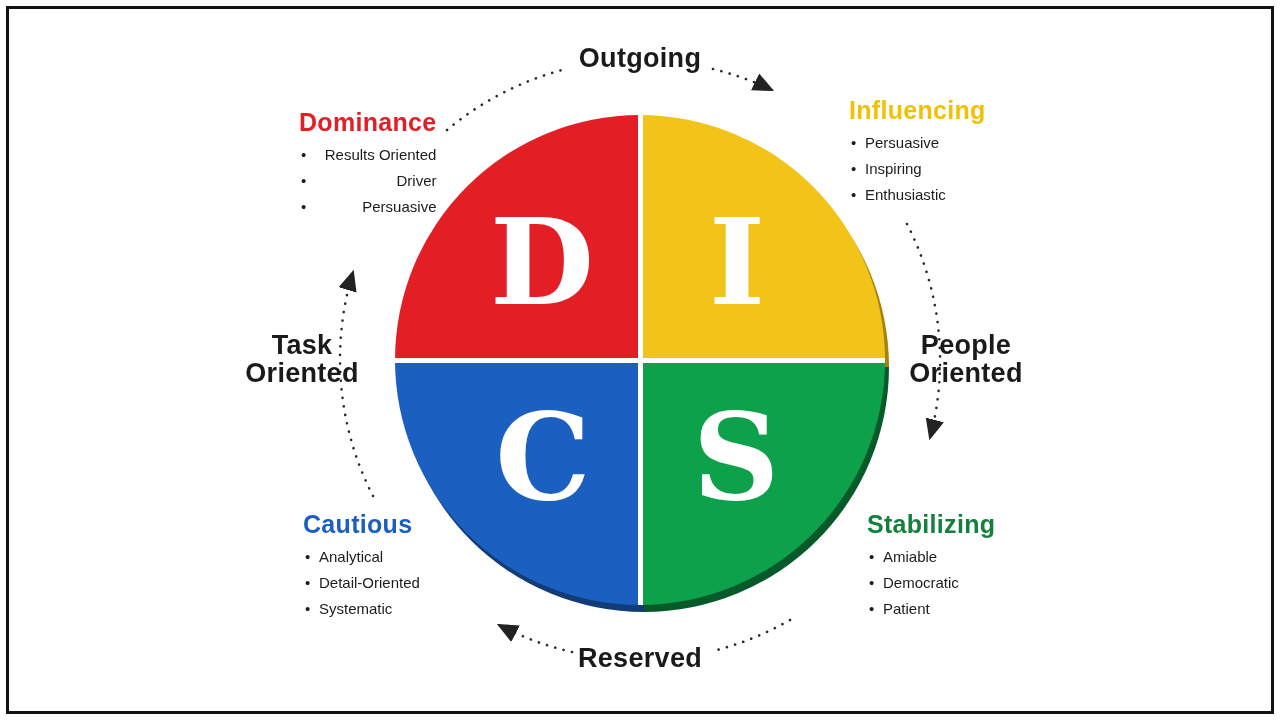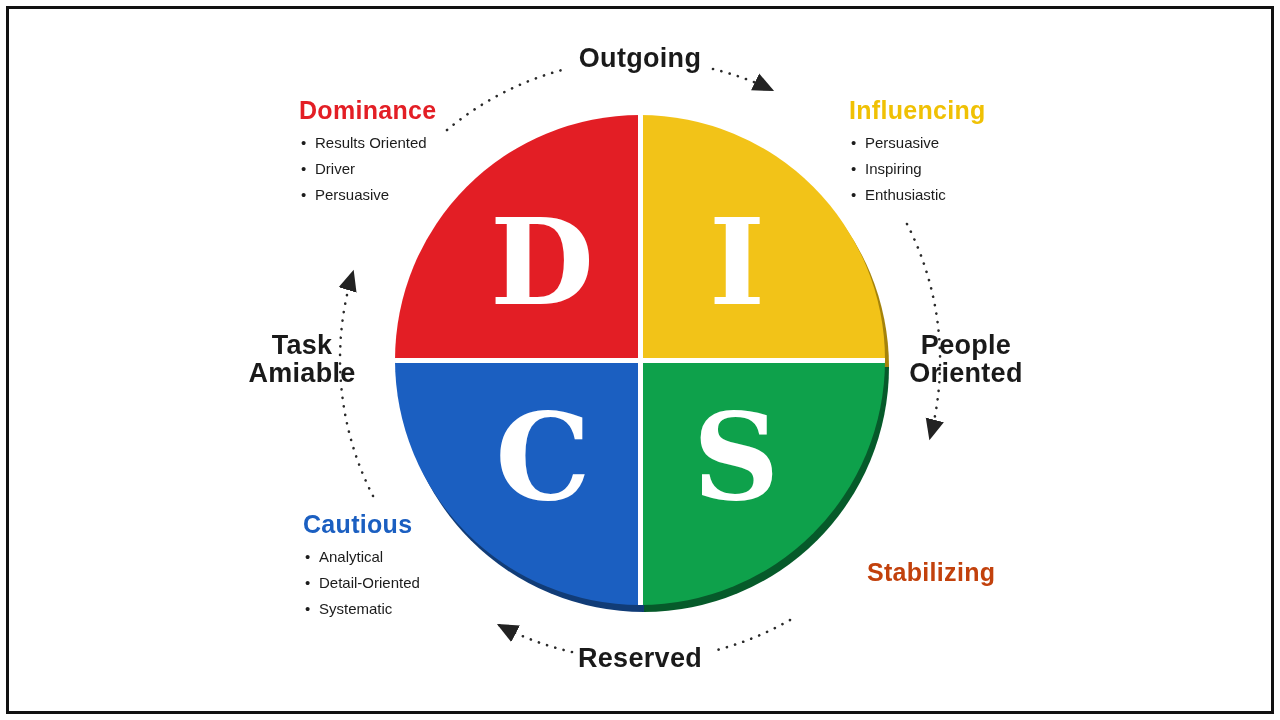--- a/index.html
+++ b/index.html
@@ -82,34 +82,34 @@
     color: #1a1a1a;
     text-align: center;
     letter-spacing: 0.3px;
   }
   .axis.top    { left: 640px; top: 44px;  transform: translateX(-50%); white-space: nowrap; }
   .axis.bottom { left: 640px; top: 644px; transform: translateX(-50%); white-space: nowrap; }
   .axis.left   { left: 236px; top: 331px; width: 132px; }
   .axis.right  { left: 900px; top: 331px; width: 132px; }
   
   .block { position: absolute; }
-  .block.dominance   { left: 299px; top: 96px;  }
+  .block.dominance   { left: 299px; top: 108px; text-align: right;  }
   .block.influencing { left: 849px; top: 96px;  }
   .block.cautious    { left: 303px; top: 510px; }
   .block.stabilizing { left: 867px; top: 510px; }
   .block-title {
     font-size: 25px;
     font-weight: 700;
     letter-spacing: 0.3px;
     margin: 0 0 9px 0;
   }
   .c-red    { color: #e31e25; }
   .c-yellow { color: #f0c104; }
   .c-blue   { color: #1b5fc1; }
-  .c-green  { color: #c2410c; margin-top: 48px; }
+  .c-green  { color: #15803d; }
   .traits {
     list-style: none;
     margin: 0;
     padding: 0;
     font-size: 15px;
     color: #1c1c1c;
   }
   .traits li {
     position: relative;
     padding-left: 16px;
@@ -153,21 +153,21 @@
     <div class="div-h"></div>
     <span class="letter d">D</span>
     <span class="letter i">I</span>
     <span class="letter c">C</span>
     <span class="letter s">S</span>
   </div>
 
   <div class="axis top">Outgoing</div>
   <div class="axis right">People Oriented</div>
   <div class="axis bottom">Reserved</div>
-  <div class="axis left">Task Amiable</div>
+  <div class="axis left">Task Oriented</div>
 
   <div class="block dominance">
     <div class="block-title c-red">Dominance</div>
     <ul class="traits">
       <li>Results Oriented</li>
       <li>Driver</li>
       <li>Persuasive</li>
     </ul>
   </div>
 
@@ -184,15 +184,20 @@
     <div class="block-title c-yellow">Influencing</div>
     <ul class="traits">
       <li>Persuasive</li>
       <li>Inspiring</li>
       <li>Enthusiastic</li>
     </ul>
   </div>
 
   <div class="block stabilizing">
     <div class="block-title c-green">Stabilizing</div>
+    <ul class="traits">
+      <li>Amiable</li>
+      <li>Democratic</li>
+      <li>Patient</li>
+    </ul>
   </div>
 
 </div>
 
 </body></html>

